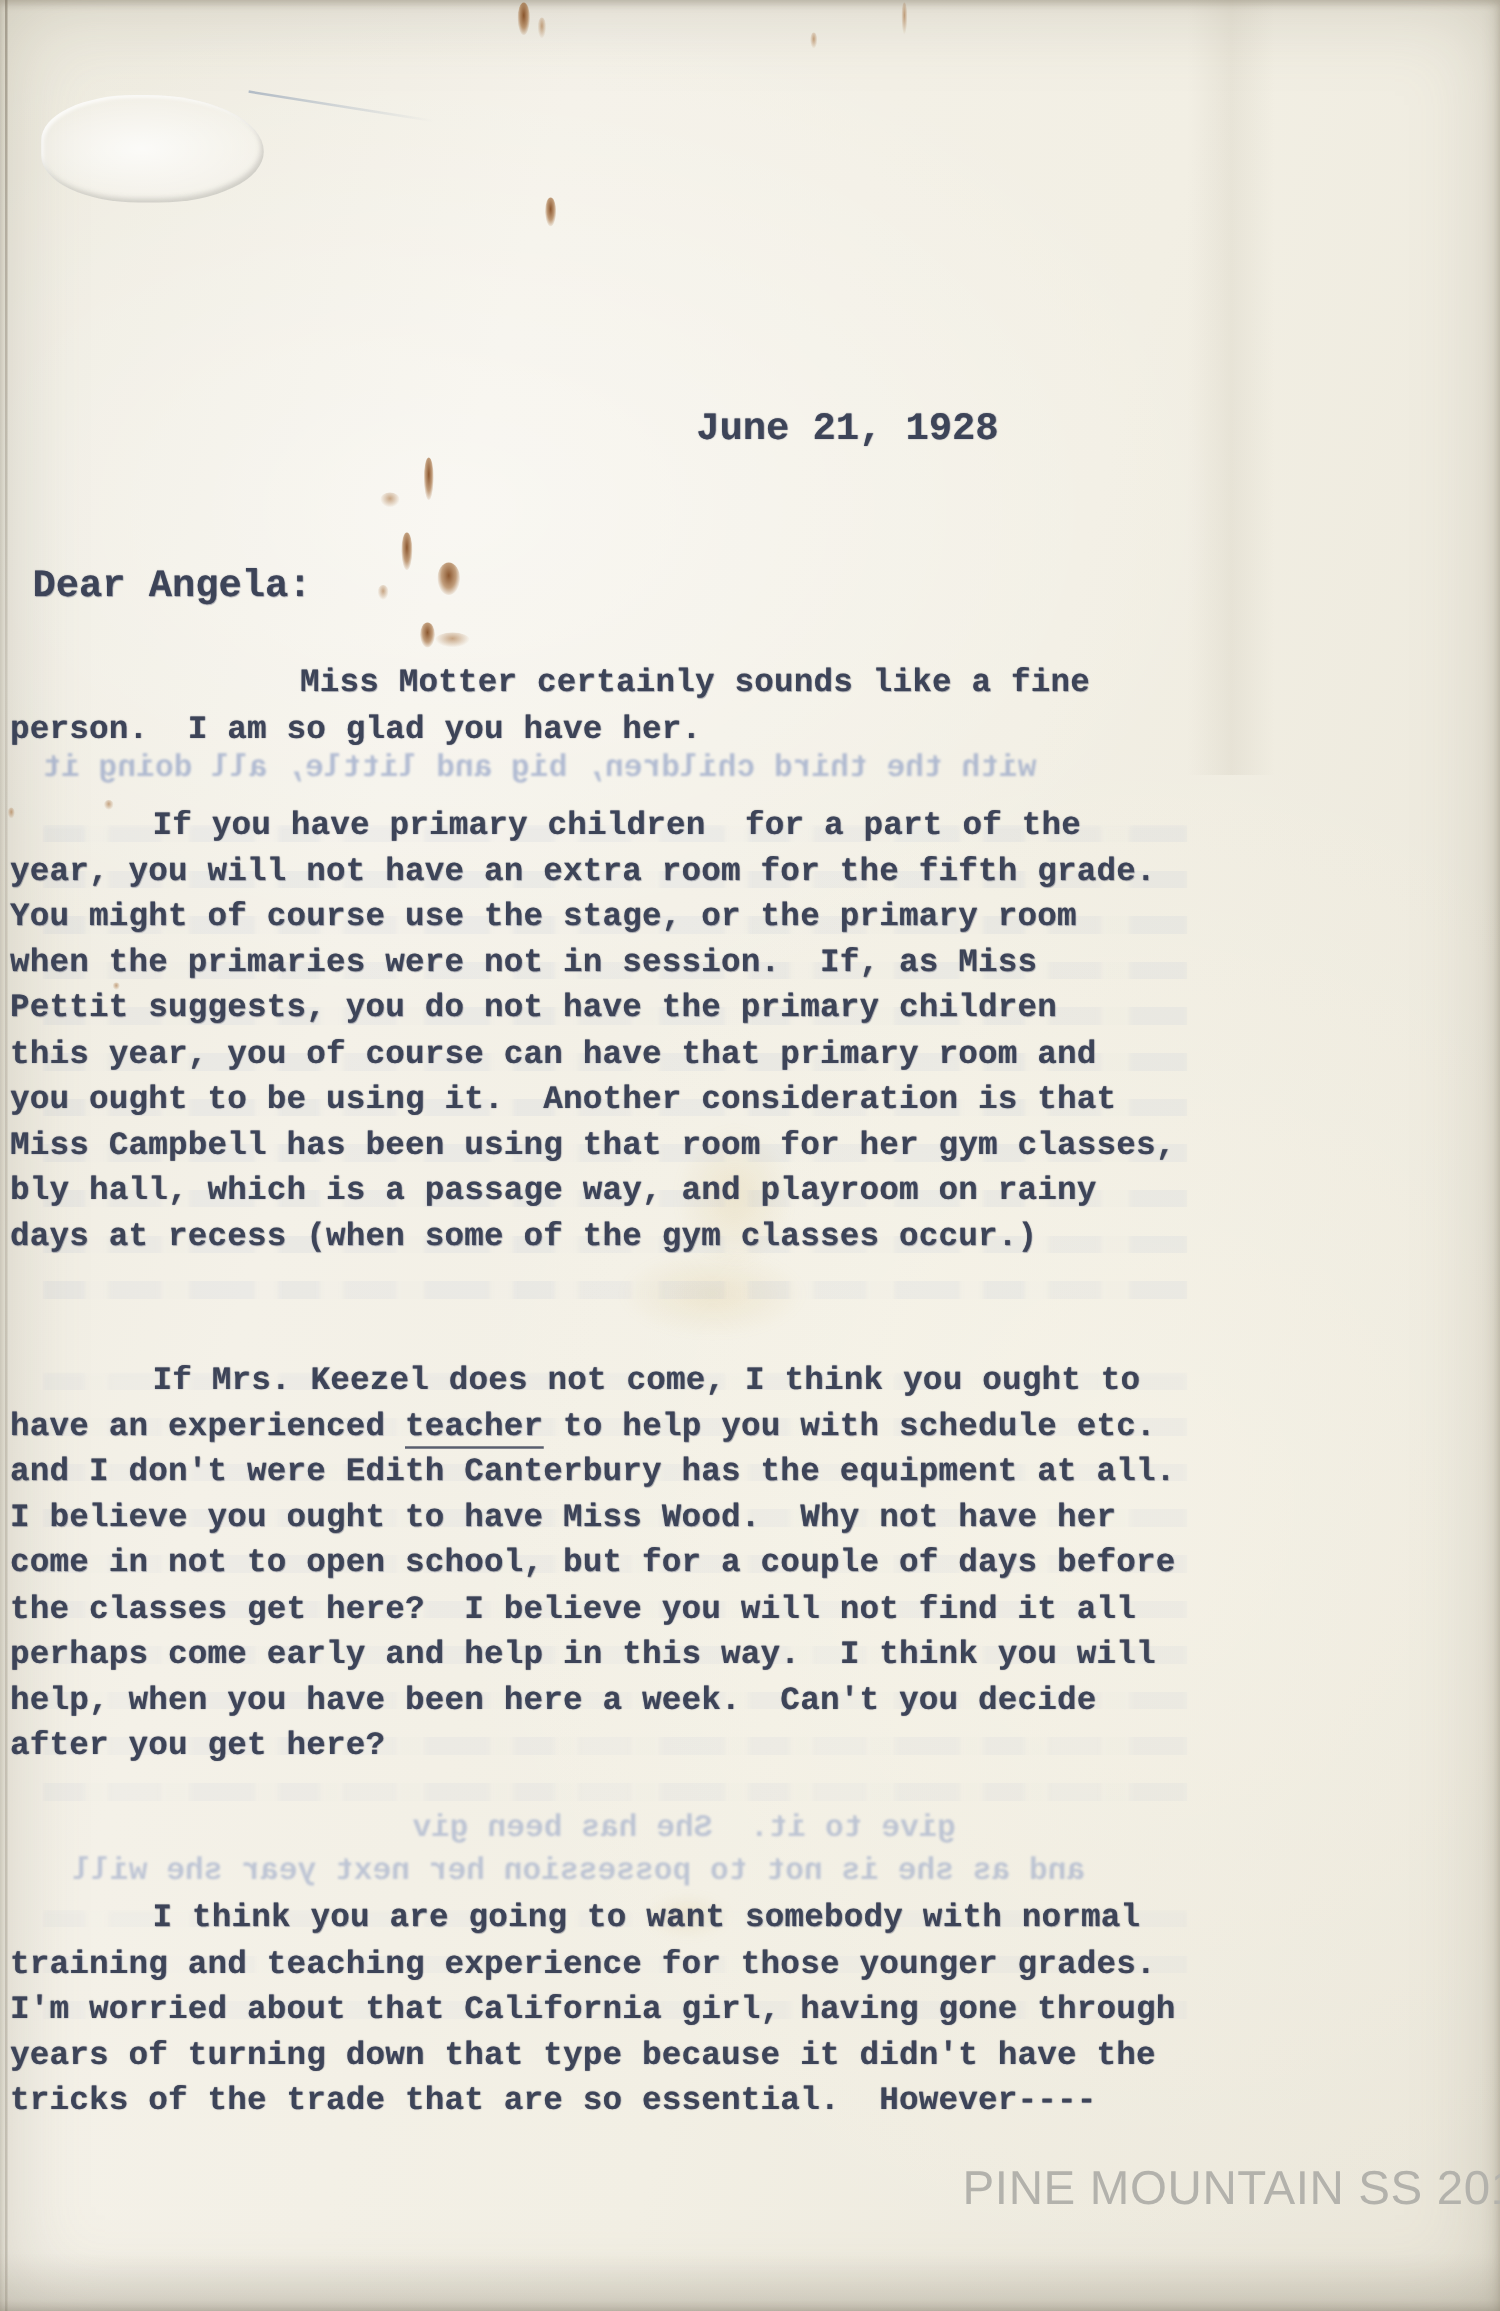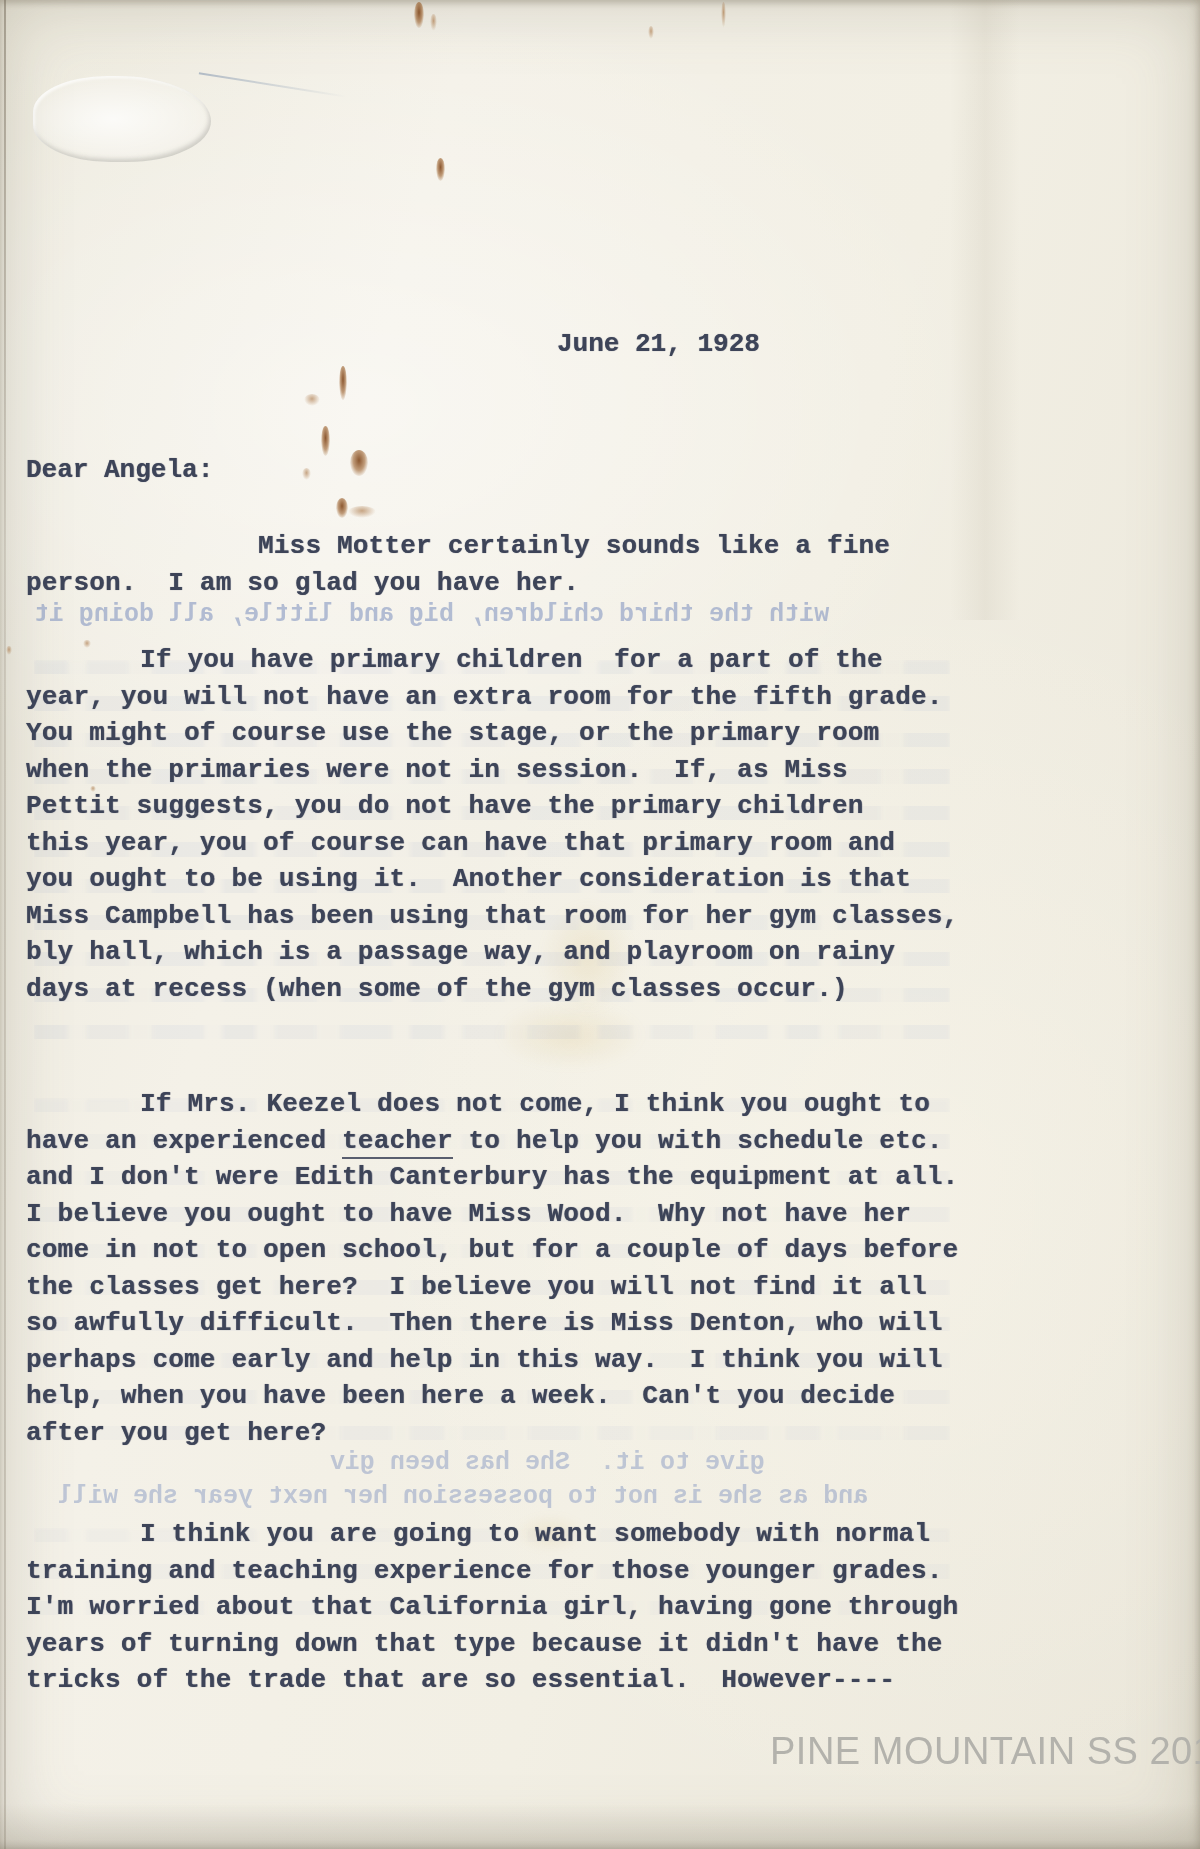--- a/index.html
+++ b/index.html
@@ -12,25 +12,25 @@
     box-shadow: inset 0 0 70px rgba(120,110,88,0.28), inset 0 3px 6px rgba(95,85,65,0.25), inset -4px 0 10px rgba(120,110,90,0.18);
     font-family:"Liberation Mono","DejaVu Sans Mono",monospace;
   }
   
   .line{
     position:relative;display:block;height:36.5px;line-height:36.5px;
     font-size:26px;font-weight:700;letter-spacing:0.2px;
     color:#3d4458;white-space:pre;
     text-shadow:0 0 1px rgba(58,64,90,0.55), 0.6px 0.4px 0.6px rgba(58,64,90,0.35);
   }
-  .para{position:absolute;left:26px;}
+  .para{position:absolute;left:8px;}
   .ind-a{padding-left:232px;}
   .ind-b{padding-left:114px;}
   .uline{border-bottom:2.5px solid rgba(61,68,88,0.85);padding-bottom:1px;}
-  .date-line,.salutation{position:absolute;height:36.5px;line-height:36.5px;font-size:26px;font-weight:700;
+  .date-line,.salutation{position:absolute;height:36.5px;line-height:36.5px;font-size:31px;font-weight:700;
     color:#3d4458;white-space:pre;text-shadow:0 0 1px rgba(58,64,90,0.55),0.6px 0.4px 0.6px rgba(58,64,90,0.35);}
   
   .ghost{
     position:absolute;height:34px;line-height:34px;font-size:25px;font-weight:700;white-space:pre;
     color:rgba(122,142,190,0.55);transform:scaleX(-1);filter:blur(0.7px);
   }
   .bleed-band{
     position:absolute;left:34px;width:916px;pointer-events:none;filter:blur(2.3px);
     background:repeating-linear-gradient(90deg,
       rgba(124,144,194,0.16) 0 34px, rgba(124,144,194,0.02) 34px 52px,
@@ -119,21 +119,20 @@
     <span class="line">days at recess (when some of the gym classes occur.)</span>
   </div>
 
   <div class="para" style="top:1086px;">
     <span class="line ind-b">If Mrs. Keezel does not come, I think you ought to</span>
     <span class="line"><span>have an experienced </span><span class="uline">teacher</span><span> to help you with schedule etc.</span></span>
     <span class="line">and I don't were Edith Canterbury has the equipment at all.</span>
     <span class="line">I believe you ought to have Miss Wood.  Why not have her</span>
     <span class="line">come in not to open school, but for a couple of days before</span>
     <span class="line">the classes get here?  I believe you will not find it all</span>
-    <span class="line">so awfully difficult.  Then there is Miss Denton, who will</span>
     <span class="line">perhaps come early and help in this way.  I think you will</span>
     <span class="line">help, when you have been here a week.  Can't you decide</span>
     <span class="line">after you get here?</span>
   </div>
 
   <div class="para" style="top:1516px;">
     <span class="line ind-b">I think you are going to want somebody with normal</span>
     <span class="line">training and teaching experience for those younger grades.</span>
     <span class="line">I'm worried about that California girl, having gone through</span>
     <span class="line">years of turning down that type because it didn't have the</span>

